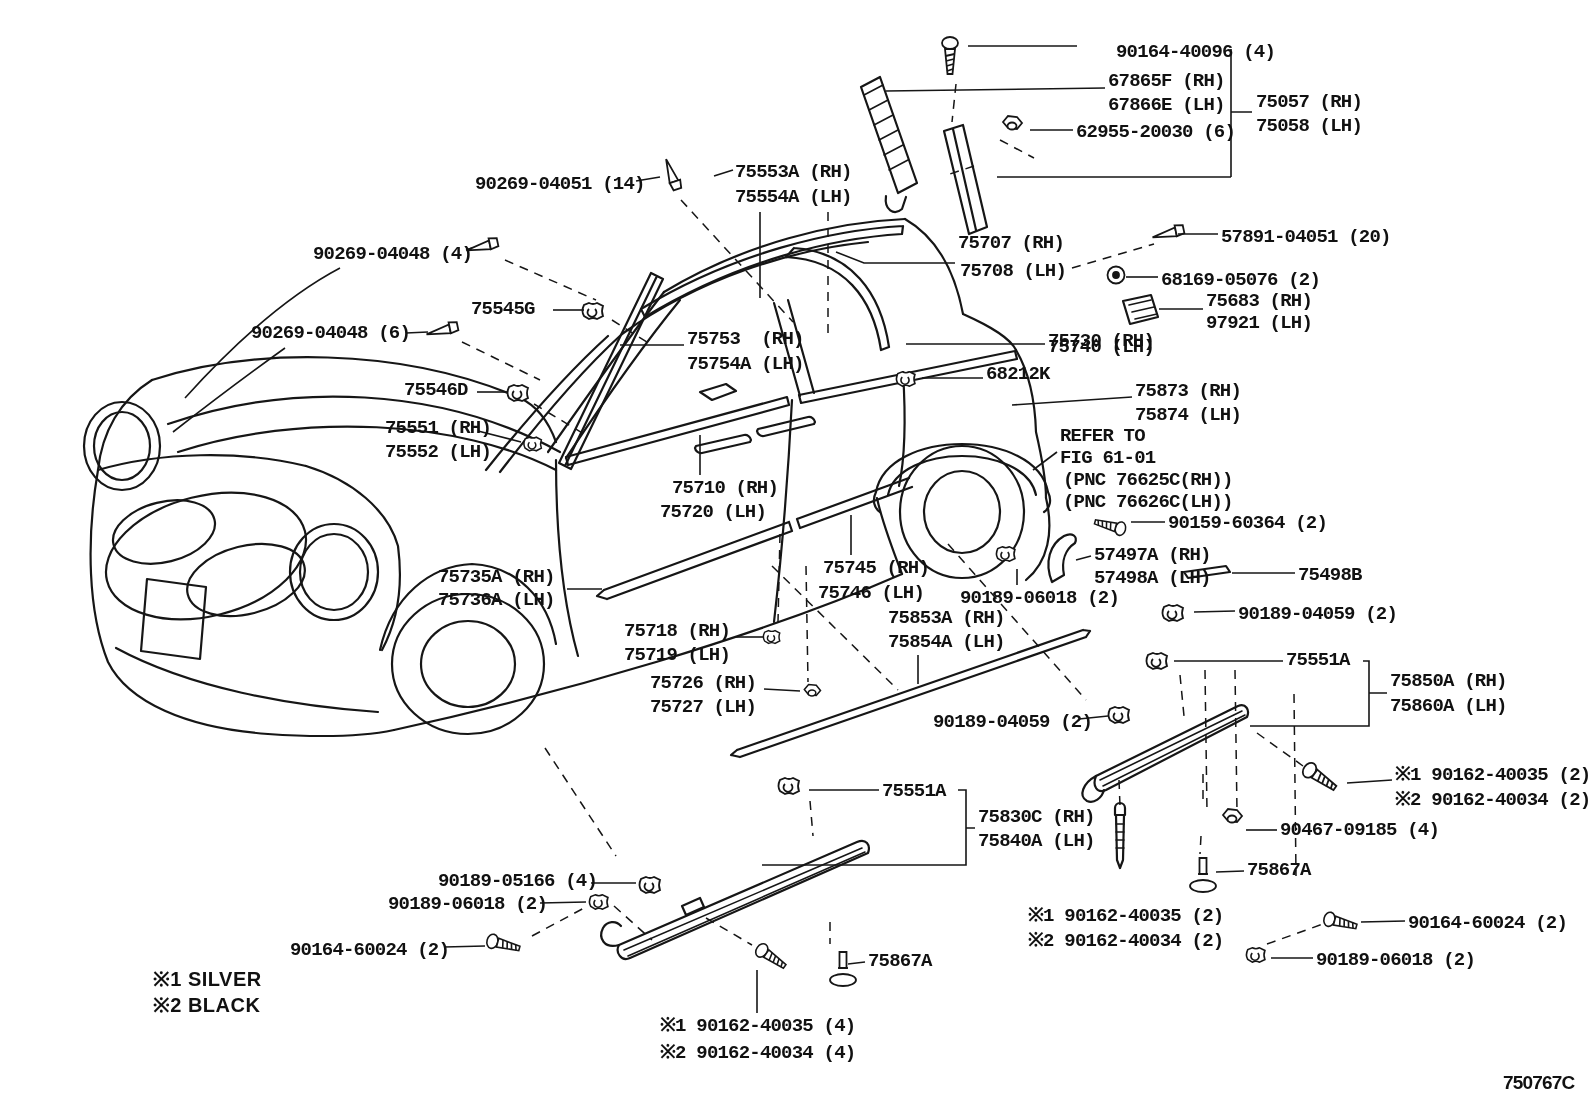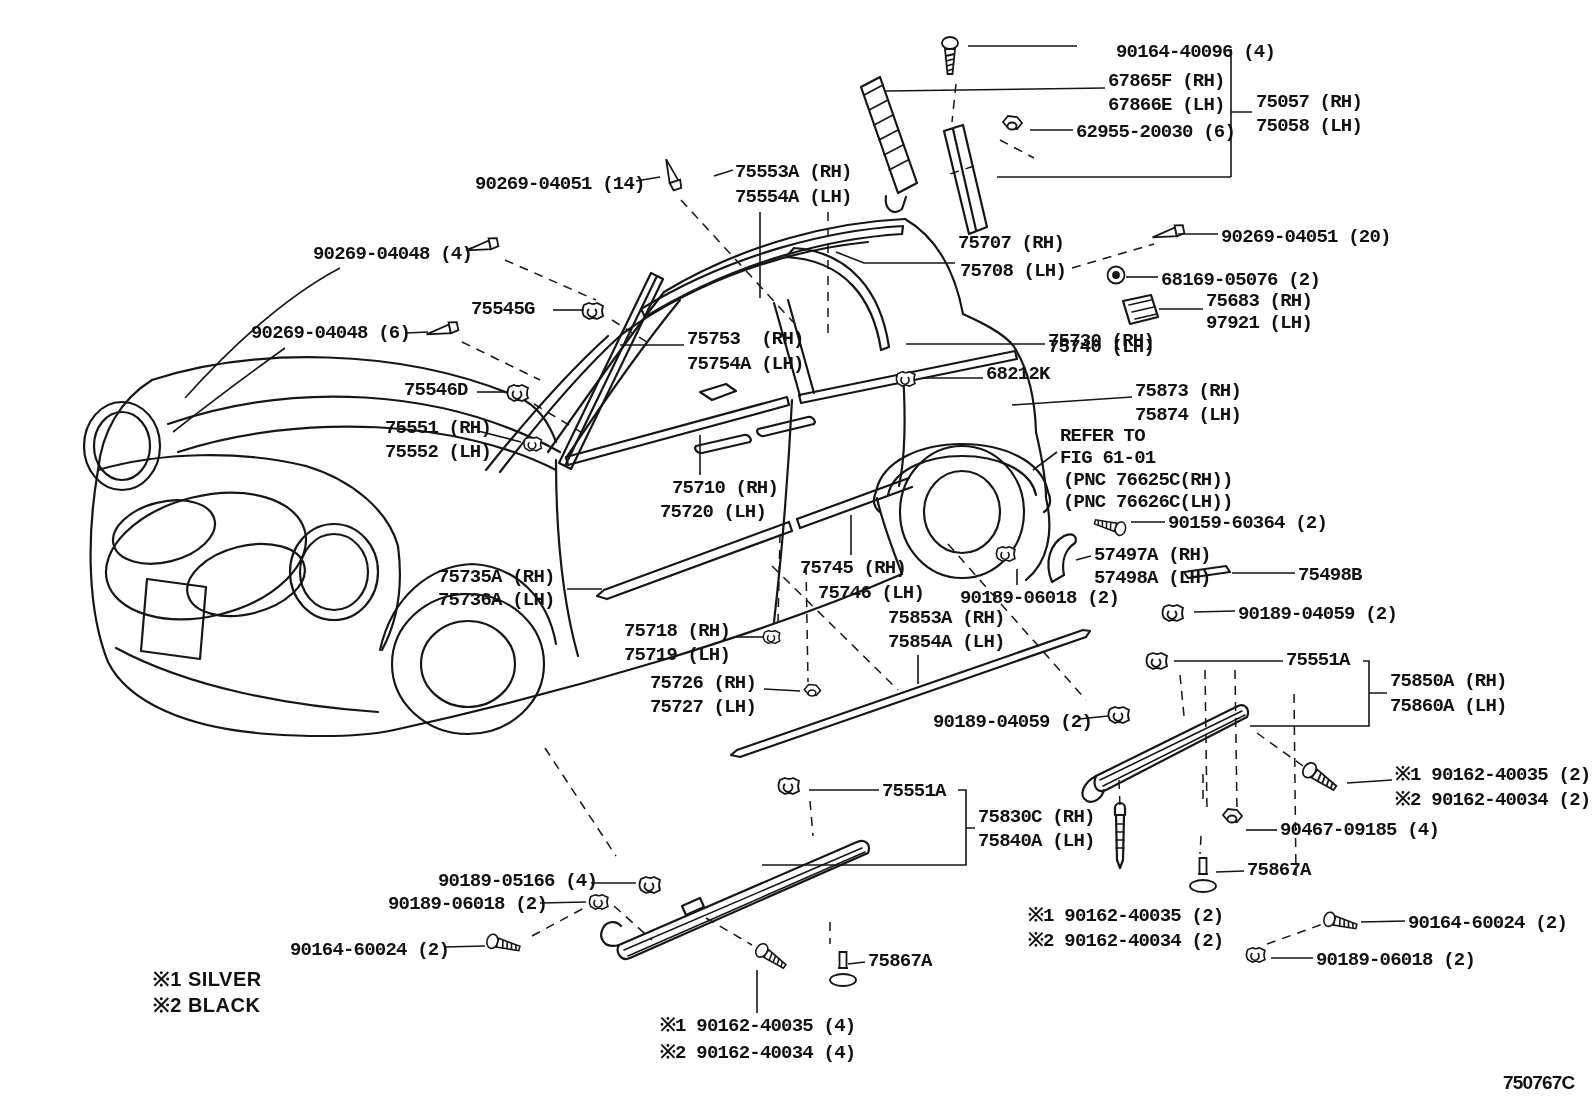--- a/index.html
+++ b/index.html
@@ -254,21 +254,21 @@
 <div class="lbl" style="left:1108px;top:71px">67865F (RH)</div>
 <div class="lbl" style="left:1108px;top:95px">67866E (LH)</div>
 <div class="lbl" style="left:1076px;top:122px">62955-20030 (6)</div>
 <div class="lbl" style="left:1256px;top:92px">75057 (RH)</div>
 <div class="lbl" style="left:1256px;top:116px">75058 (LH)</div>
 <div class="lbl" style="left:475px;top:174px">90269-04051 (14)</div>
 <div class="lbl" style="left:735px;top:162px">75553A (RH)</div>
 <div class="lbl" style="left:735px;top:187px">75554A (LH)</div>
 <div class="lbl" style="left:958px;top:233px">75707 (RH)</div>
 <div class="lbl" style="left:960px;top:261px">75708 (LH)</div>
-<div class="lbl" style="left:1221px;top:227px">90269-04051 (20)</div>
+<div class="lbl" style="left:1221px;top:227px">57891-04051 (20)</div>
 <div class="lbl" style="left:1161px;top:270px">68169-05076 (2)</div>
 <div class="lbl" style="left:1206px;top:291px">75683 (RH)</div>
 <div class="lbl" style="left:1206px;top:313px">97921 (LH)</div>
 <div class="lbl" style="left:313px;top:244px">90269-04048 (4)</div>
 <div class="lbl" style="left:471px;top:299px">75545G</div>
 <div class="lbl" style="left:251px;top:323px">90269-04048 (6)</div>
 <div class="lbl" style="left:687px;top:329px">75753  (RH)</div>
 <div class="lbl" style="left:687px;top:354px">75754A (LH)</div>
 <div class="lbl" style="left:1048px;top:331px">75730 (RH)</div>
 <div class="lbl" style="left:1048px;top:337px">75740 (LH)</div>
@@ -283,21 +283,21 @@
 <div class="lbl" style="left:1063px;top:470px">(PNC 76625C(RH))</div>
 <div class="lbl" style="left:1063px;top:492px">(PNC 76626C(LH))</div>
 <div class="lbl" style="left:672px;top:478px">75710 (RH)</div>
 <div class="lbl" style="left:660px;top:502px">75720 (LH)</div>
 <div class="lbl" style="left:1168px;top:513px">90159-60364 (2)</div>
 <div class="lbl" style="left:1094px;top:545px">57497A (RH)</div>
 <div class="lbl" style="left:1094px;top:568px">57498A (LH)</div>
 <div class="lbl" style="left:1298px;top:565px">75498B</div>
 <div class="lbl" style="left:438px;top:567px">75735A (RH)</div>
 <div class="lbl" style="left:438px;top:590px">75736A (LH)</div>
-<div class="lbl" style="left:800px;top:558px">75745 (RH)</div>
+<div class="lbl" style="left:823px;top:558px">75745 (RH)</div>
 <div class="lbl" style="left:818px;top:583px">75746 (LH)</div>
 <div class="lbl" style="left:960px;top:588px">90189-06018 (2)</div>
 <div class="lbl" style="left:888px;top:608px">75853A (RH)</div>
 <div class="lbl" style="left:888px;top:632px">75854A (LH)</div>
 <div class="lbl" style="left:1238px;top:604px">90189-04059 (2)</div>
 <div class="lbl" style="left:624px;top:621px">75718 (RH)</div>
 <div class="lbl" style="left:624px;top:645px">75719 (LH)</div>
 <div class="lbl" style="left:1286px;top:650px">75551A</div>
 <div class="lbl" style="left:1390px;top:671px">75850A (RH)</div>
 <div class="lbl" style="left:1390px;top:696px">75860A (LH)</div>

